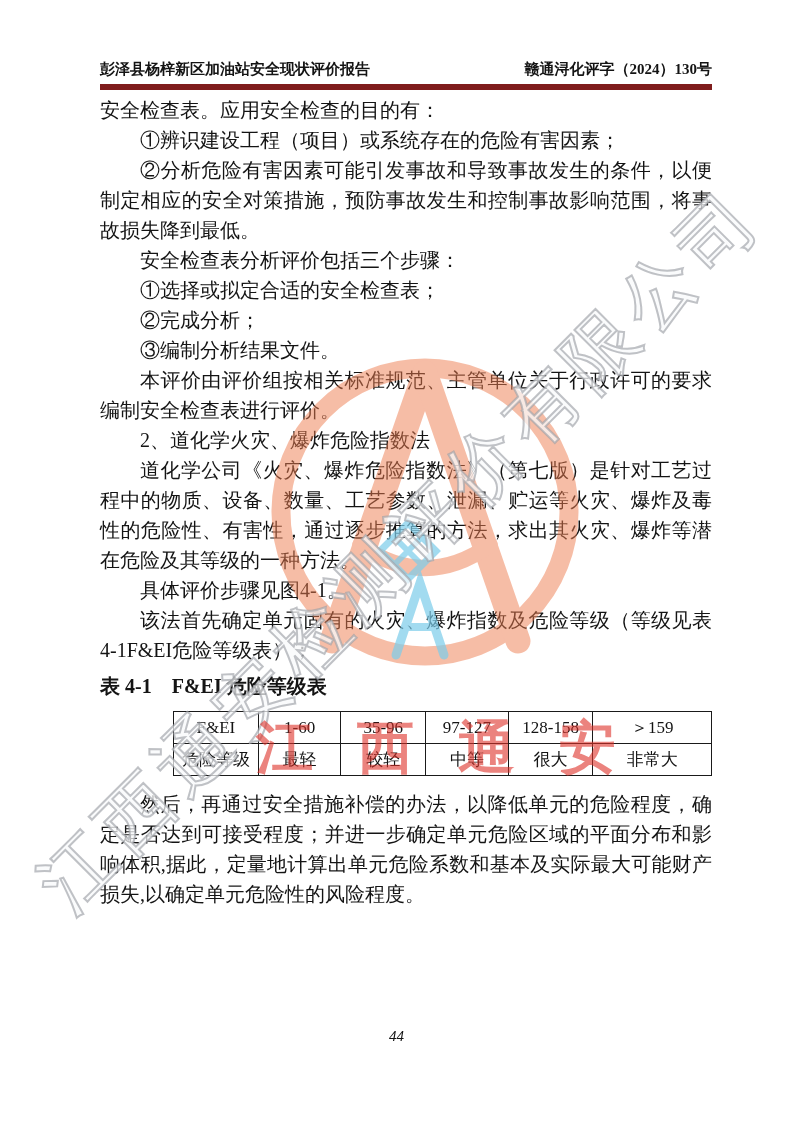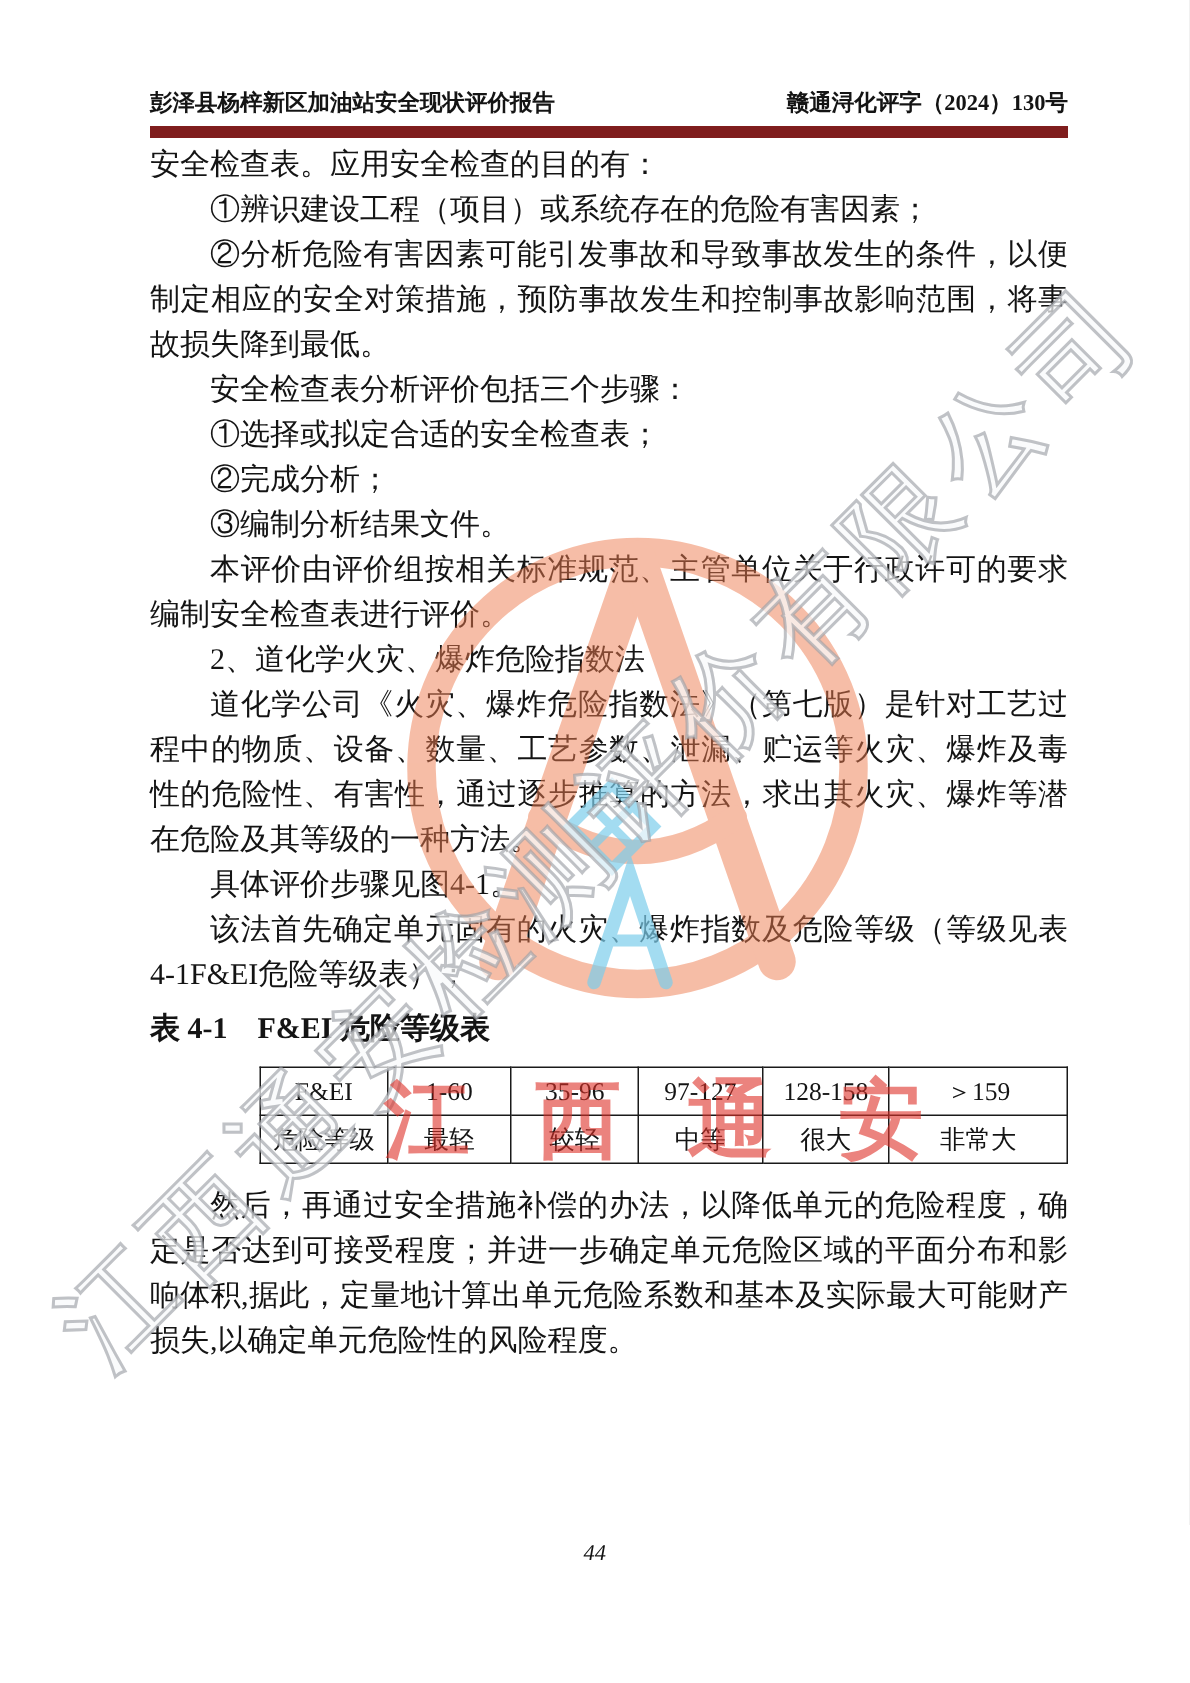--- a/index.html
+++ b/index.html
@@ -6,21 +6,21 @@
   .page {
     position:relative; width:793px; height:1122px; margin:0 auto;
     background:#ffffff; overflow:hidden;
     font-family:"Liberation Serif","DejaVu Serif",serif; color:#141414;
   }
 
   
   .doc-header {
     position:absolute; left:100px; top:60px; width:612px;
     display:flex; justify-content:space-between; align-items:flex-end;
-    border-bottom:8px solid #7f1d1d; padding-bottom:5px;
+    border-bottom:6px solid #7f1d1d; padding-bottom:5px;
     font-weight:bold; font-size:15px; line-height:19px; white-space:nowrap;
   }
 
   
   .content {
     position:absolute; left:100px; top:95px; width:612px; z-index:1;
     font-size:20px; line-height:30px; text-align:justify;
   }
   .para { margin:0; text-indent:2em; }
   .para.noindent { text-indent:0; }

